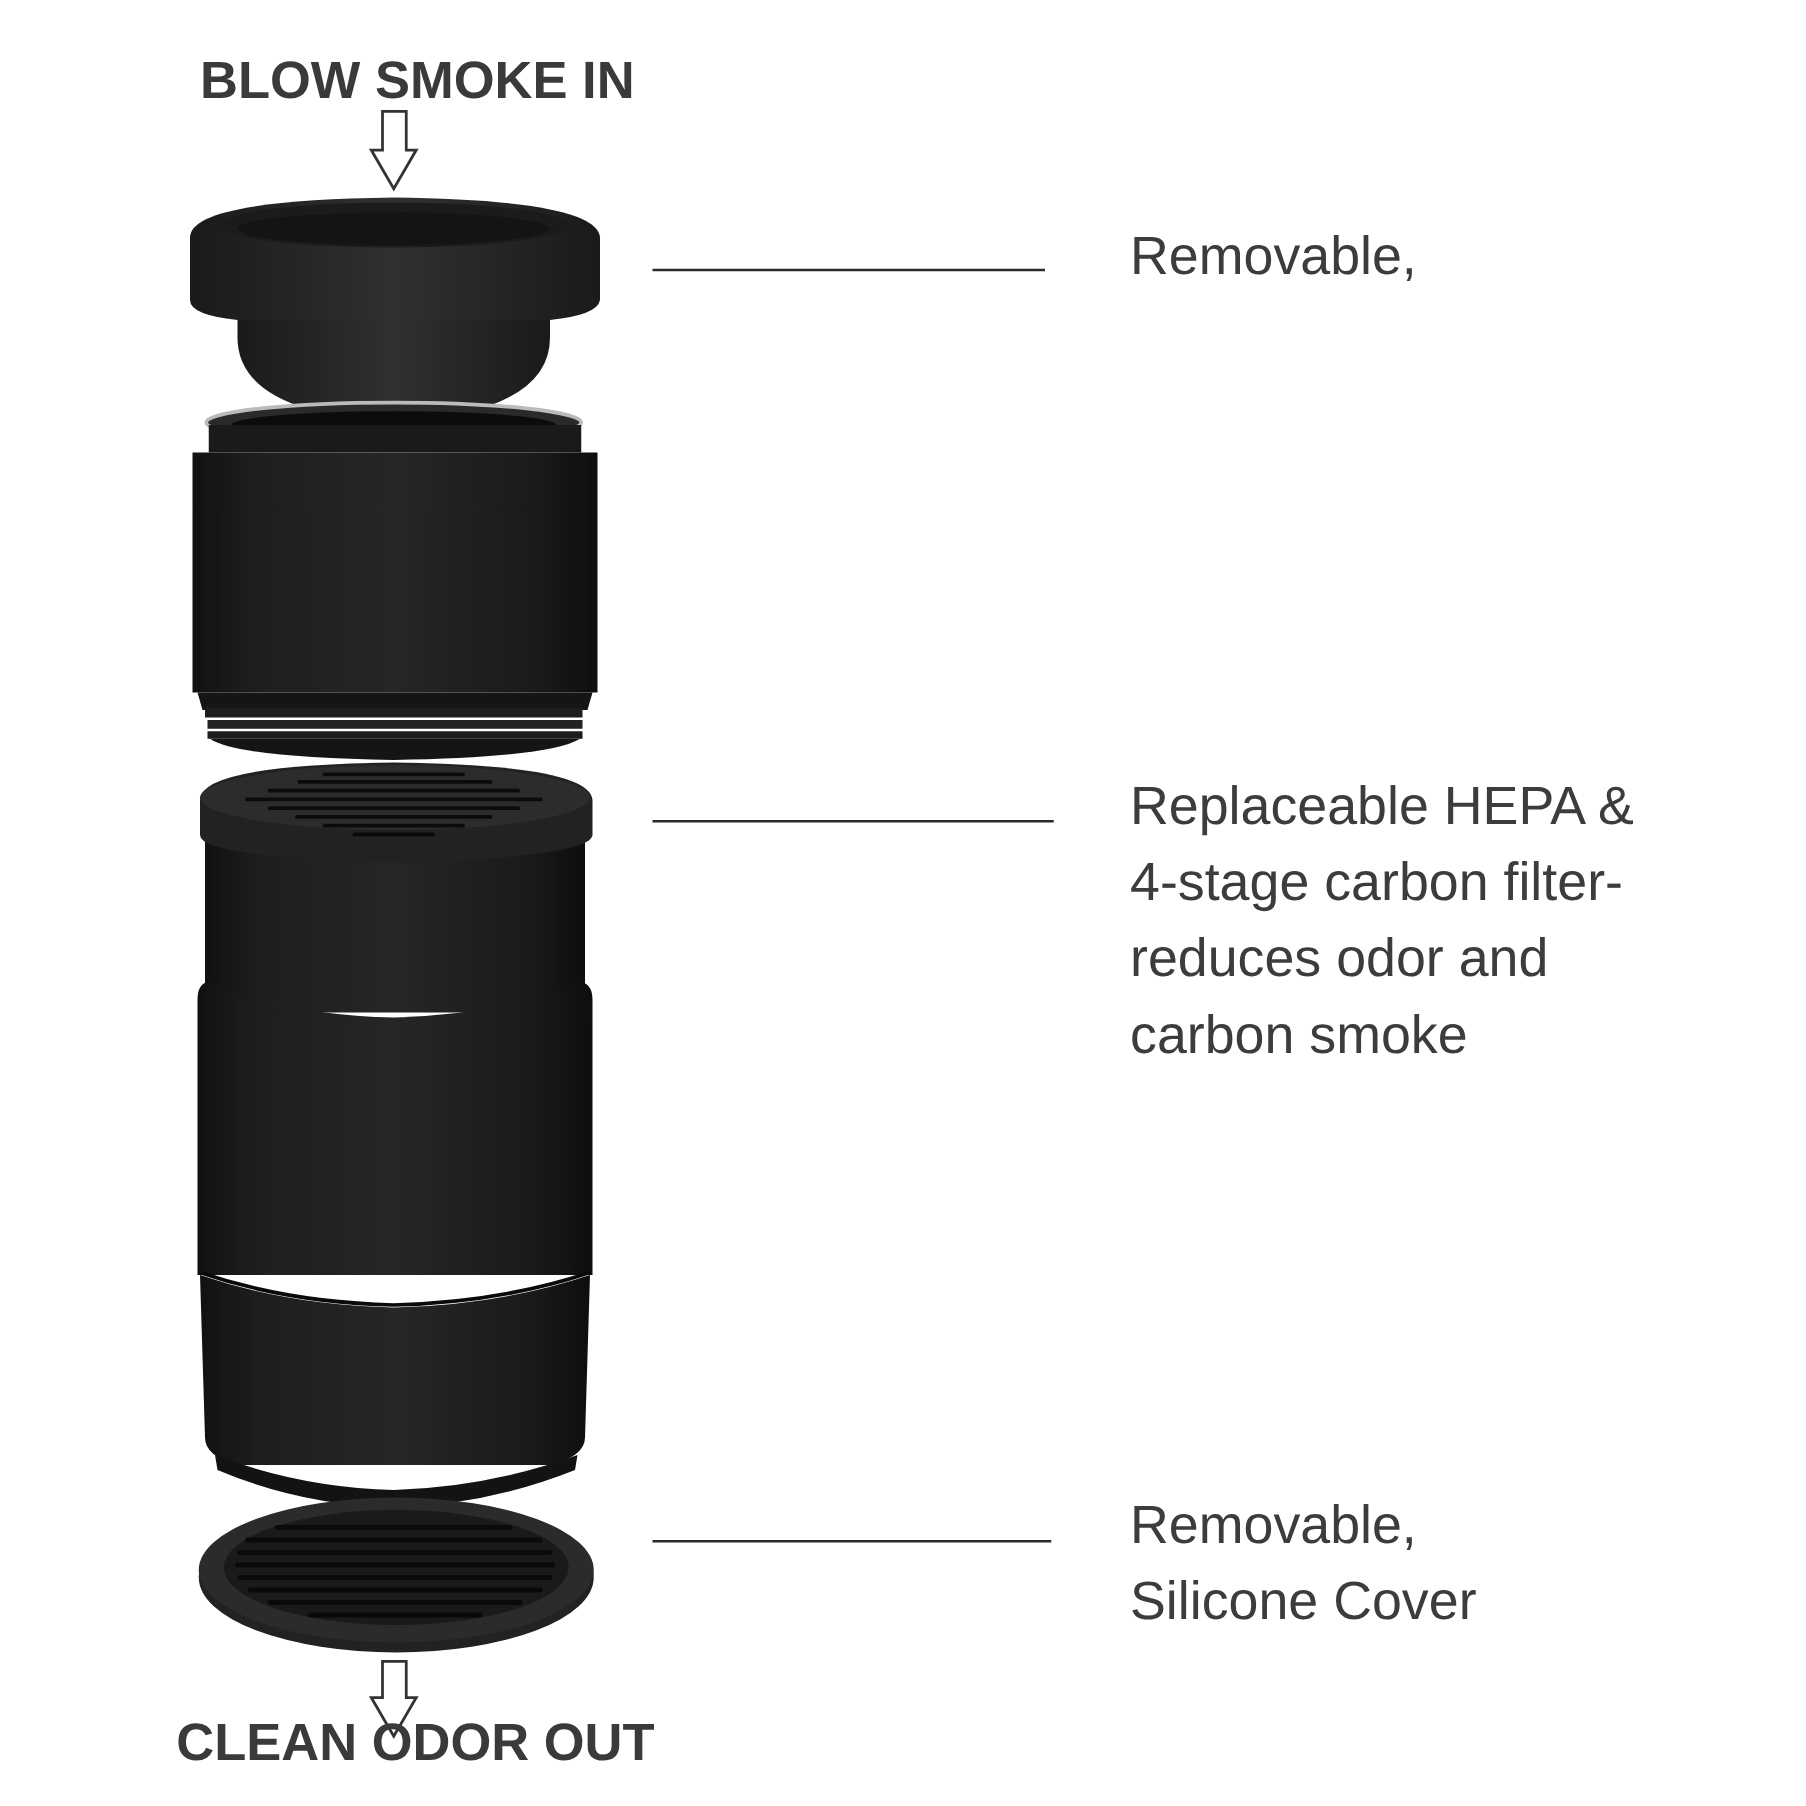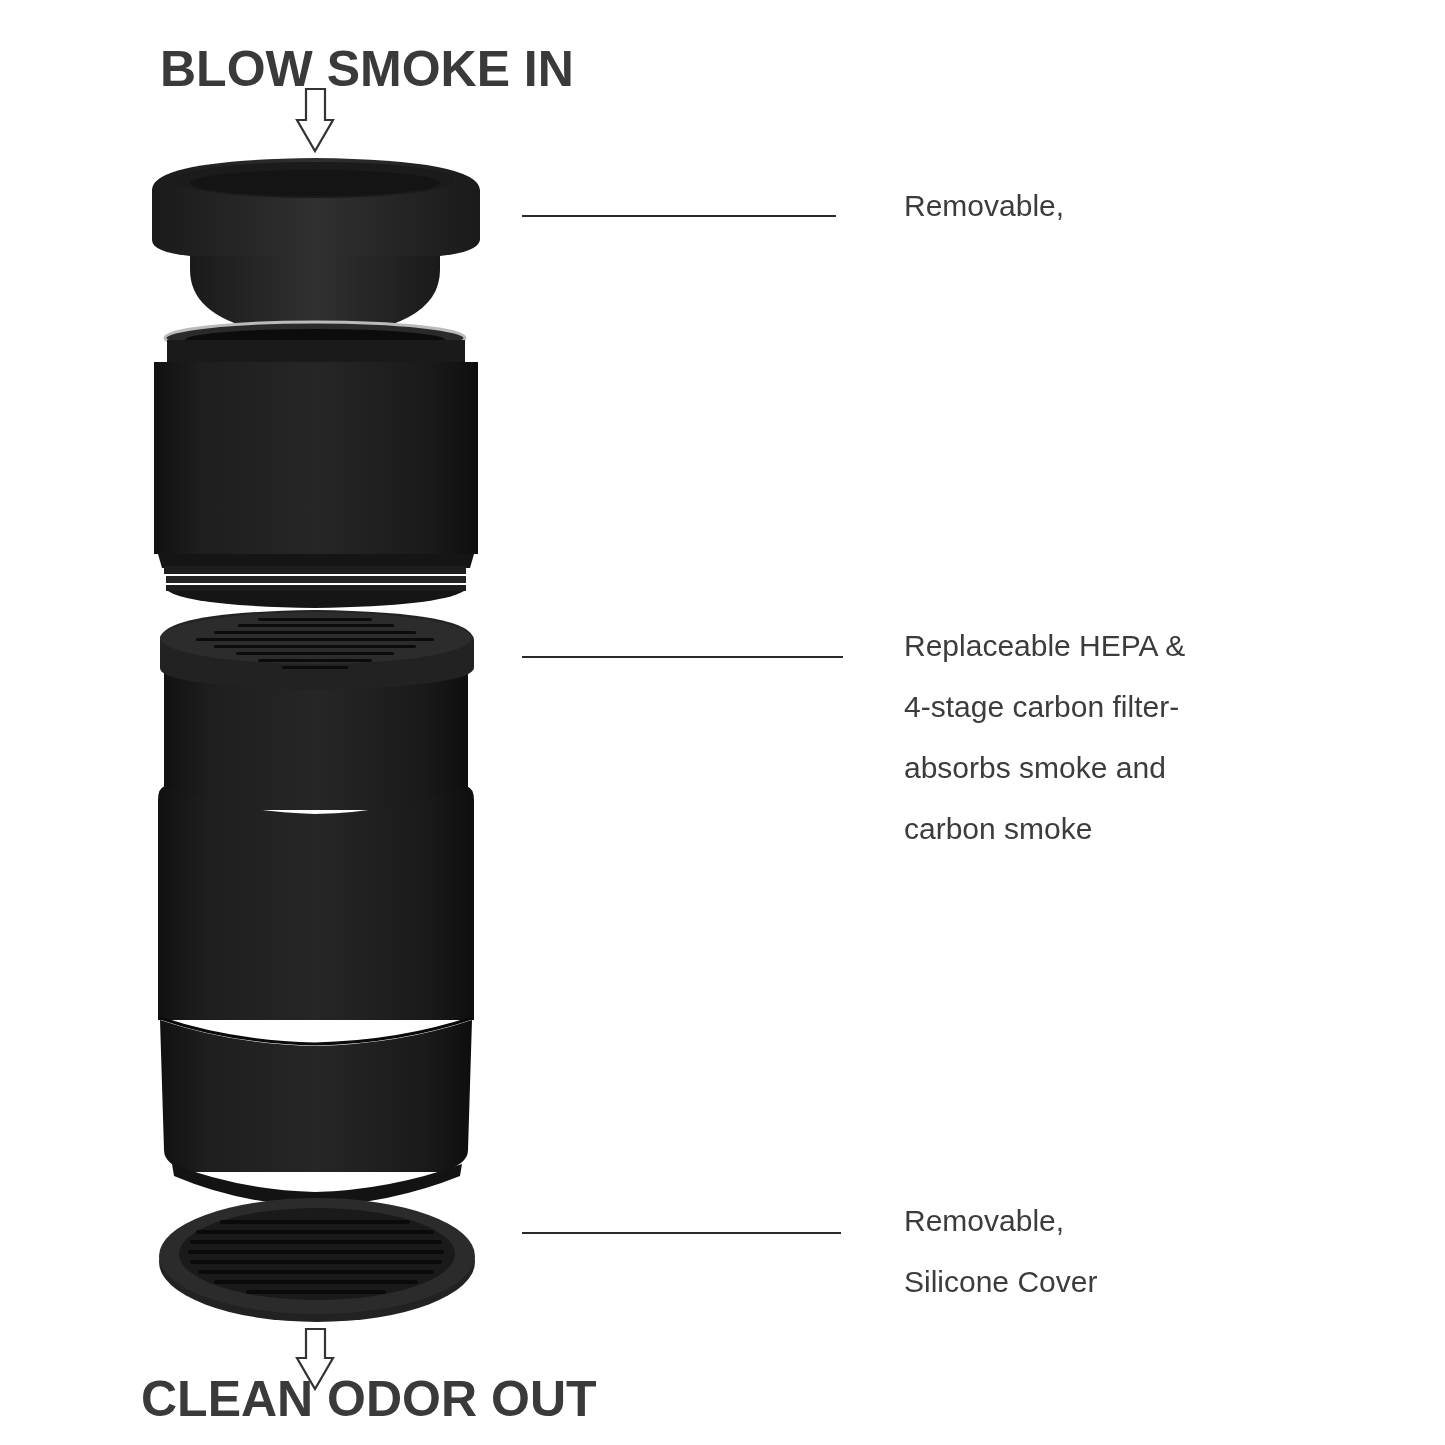--- a/index.html
+++ b/index.html
@@ -11,21 +11,21 @@
       width: 1445px;
       height: 1445px;
       position: relative;
       overflow: hidden;
       font-family: "Liberation Sans", sans-serif;
     }
     .flow-label {
       position: absolute;
       font-family: "Liberation Sans", sans-serif;
       font-weight: bold;
-      font-size: 50px;
+      font-size: 42px;
       color: #3a3a3a;
       letter-spacing: 0px;
       white-space: nowrap;
       text-align: center;
     }
     #label-in { left: 160px; top: 40px; }
     #label-out { left: 141px; top: 1370px; }
 
     .product {
       position: absolute;
@@ -41,21 +41,21 @@
       background: #2b2b2b;
     }
     #leader-1 { left: 522px; top: 215px; width: 314px; }
     #leader-2 { left: 522px; top: 656px; width: 321px; }
     #leader-3 { left: 522px; top: 1232px; width: 319px; }
 
     .callout {
       position: absolute;
       left: 904px;
       font-family: "Liberation Sans", sans-serif;
-      font-size: 30px;
+      font-size: 43px;
       color: #3c3c3c;
       line-height: 61px;
     }
     .callout .line { display: block; white-space: nowrap; }
     #callout-1 { top: 175px; }
     #callout-2 { top: 615px; }
     #callout-3 { top: 1190px; }
   </style>
 </head>
 <body>
@@ -155,20 +155,20 @@
 <div id="leader-2" class="leader"></div>
 <div id="leader-3" class="leader"></div>
 
 <div id="callout-1" class="callout">
   <span class="line">Removable,</span>
 </div>
 
 <div id="callout-2" class="callout">
   <span class="line">Replaceable HEPA &amp;</span>
   <span class="line">4-stage carbon filter-</span>
-  <span class="line">absorbs smoke and</span>
+  <span class="line">reduces odor and</span>
   <span class="line">carbon smoke</span>
 </div>
 
 <div id="callout-3" class="callout">
   <span class="line">Removable,</span>
   <span class="line">Silicone Cover</span>
 </div>
 
 </body></html>

